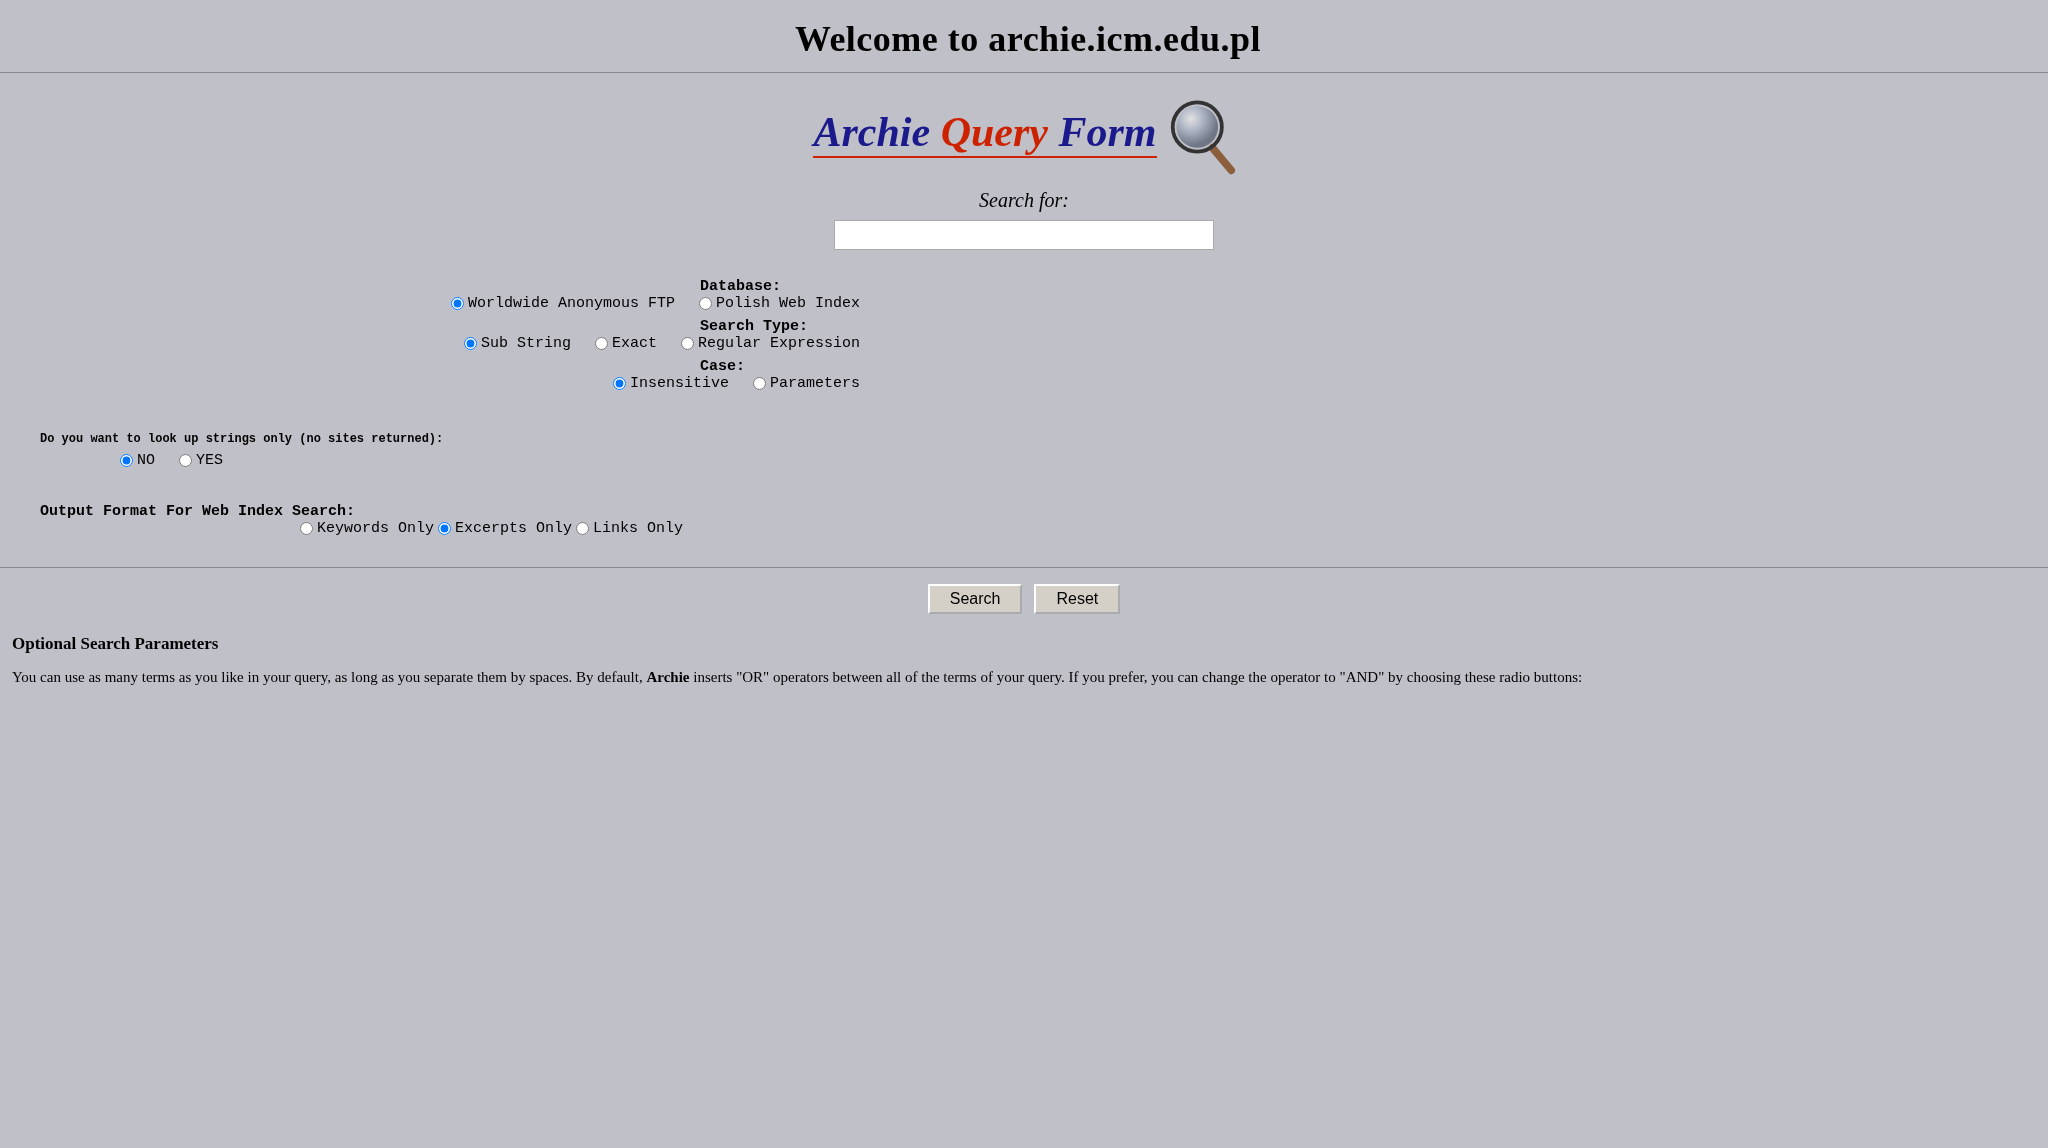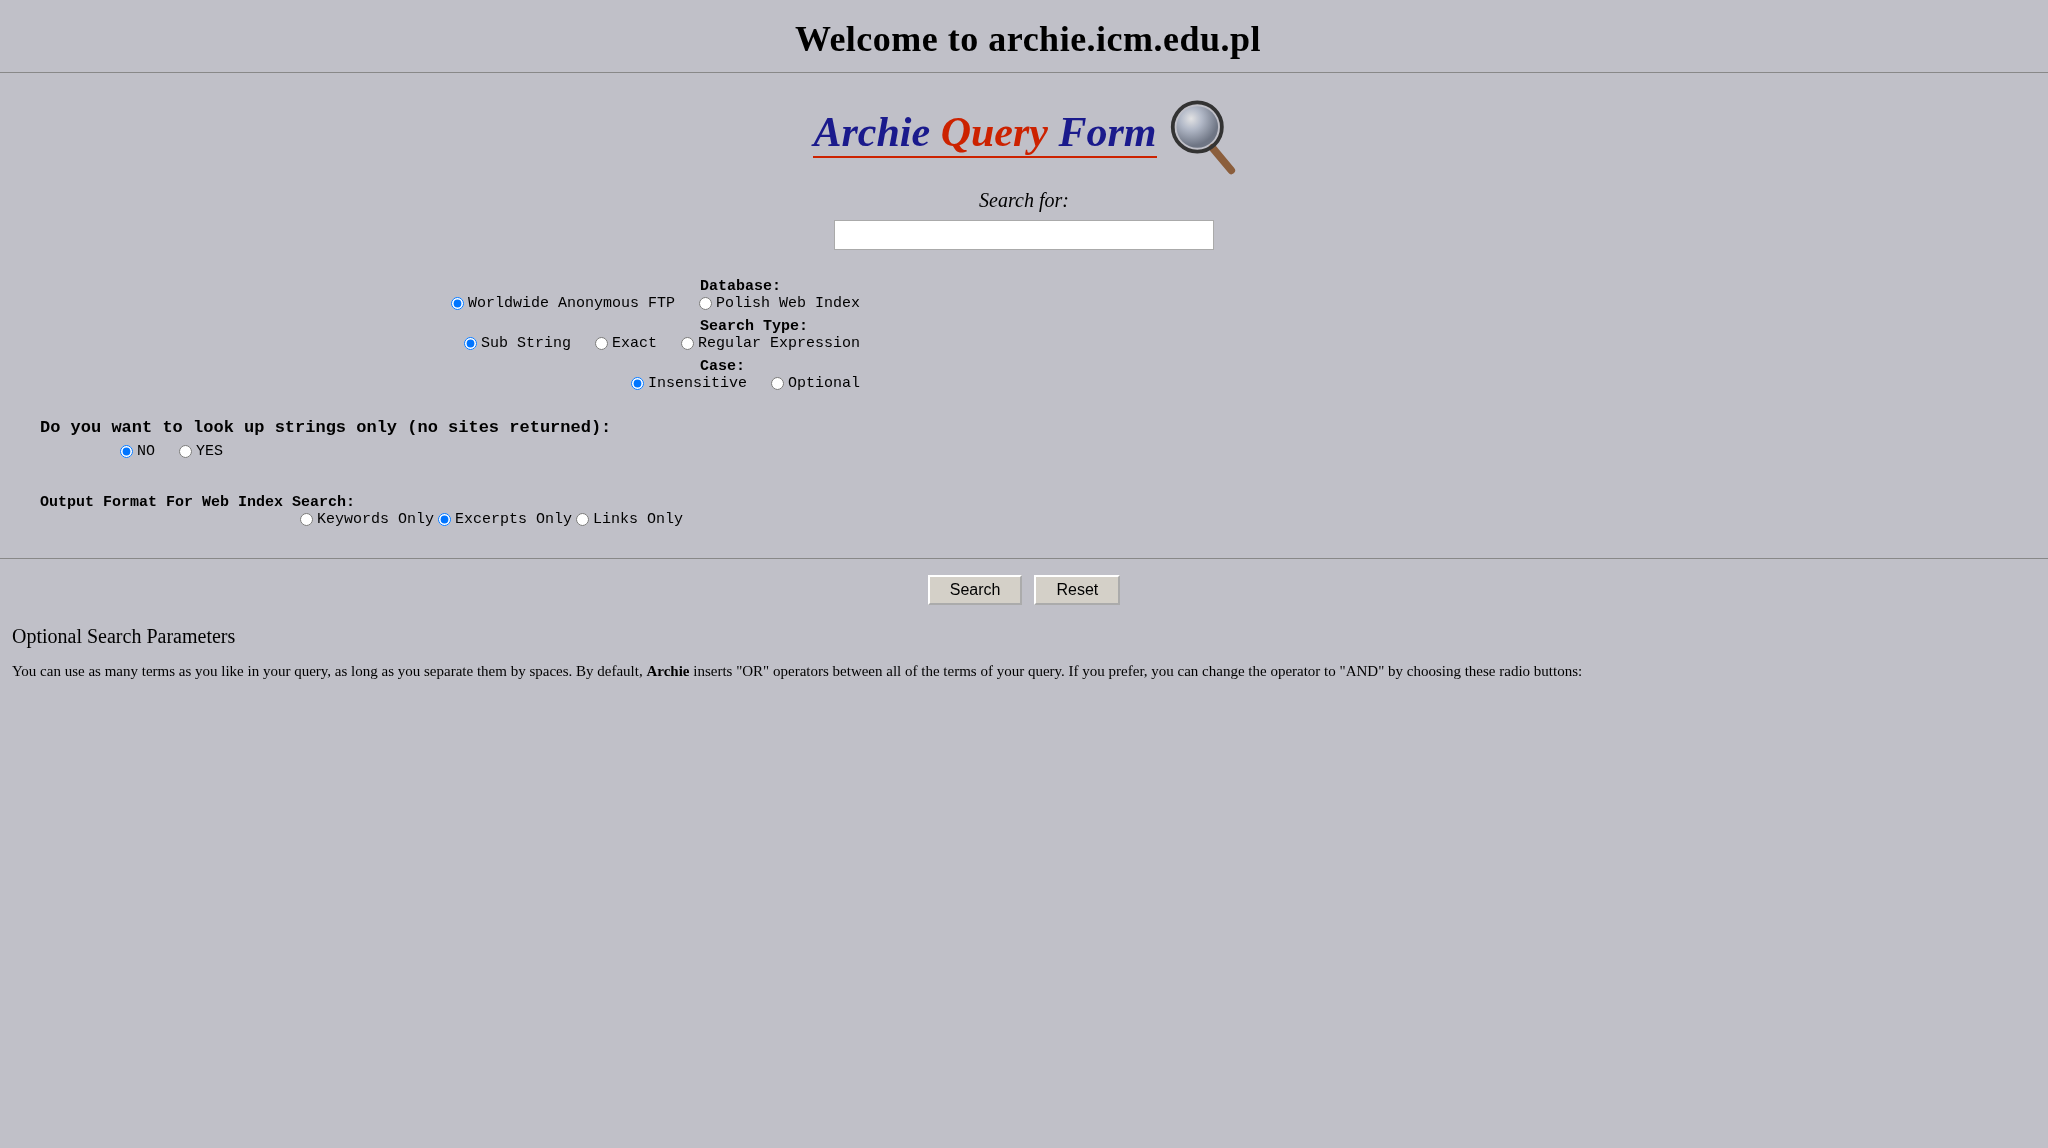--- a/index.html
+++ b/index.html
@@ -126,23 +126,24 @@
     .radio-option input[type="radio"] {
       margin: 0;
     }
 
     .section-gap {
       height: 20px;
     }
 
     .strings-question {
       font-family: 'Courier New', Courier, monospace;
-      font-size: 17px;
+      font-size: 12px;
       font-weight: bold;
       margin-bottom: 6px;
+      margin-top: 14px;
     }
 
     .strings-options {
       display: flex;
       align-items: center;
       gap: 24px;
       padding-left: 80px;
       margin-bottom: 4px;
     }
 
@@ -184,22 +185,22 @@
       border: 2px outset #fff;
       cursor: pointer;
       font-family: Arial, sans-serif;
     }
 
     .optional-section {
       padding: 0 12px;
     }
 
     .optional-title {
-      font-size: 20px;
-      font-weight: normal;
+      font-size: 17px;
+      font-weight: bold;
       margin-bottom: 12px;
     }
 
     .optional-text {
       font-size: 15px;
       line-height: 1.5;
     }
 
     .optional-text strong {
       font-weight: bold;
@@ -282,21 +283,21 @@
 
   <div class="form-row">
     <span class="form-label">Case:</span>
     <div class="form-options">
       <label class="radio-option">
         <input type="radio" name="case" value="insensitive" checked="" style="">
         <span>Insensitive</span>
       </label>
       <label class="radio-option">
         <input type="radio" name="case" value="sensitive" style="">
-        <span>Optional</span>
+        <span>Parameters</span>
       </label>
     </div>
   </div>
 
   <div class="section-gap"></div>
 
   <div class="strings-question">Do you want to look up strings only (no sites returned):</div>
   <div class="strings-options">
     <label class="radio-option">
       <input type="radio" name="strings" value="no" checked="" style="">

